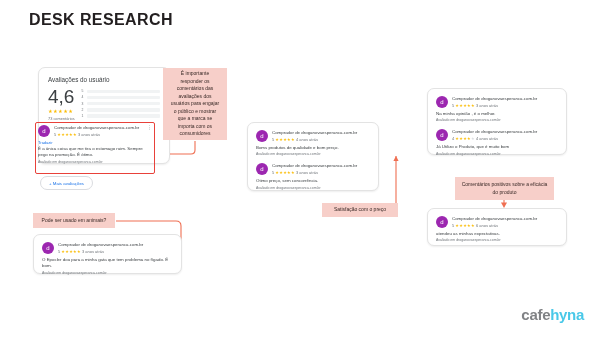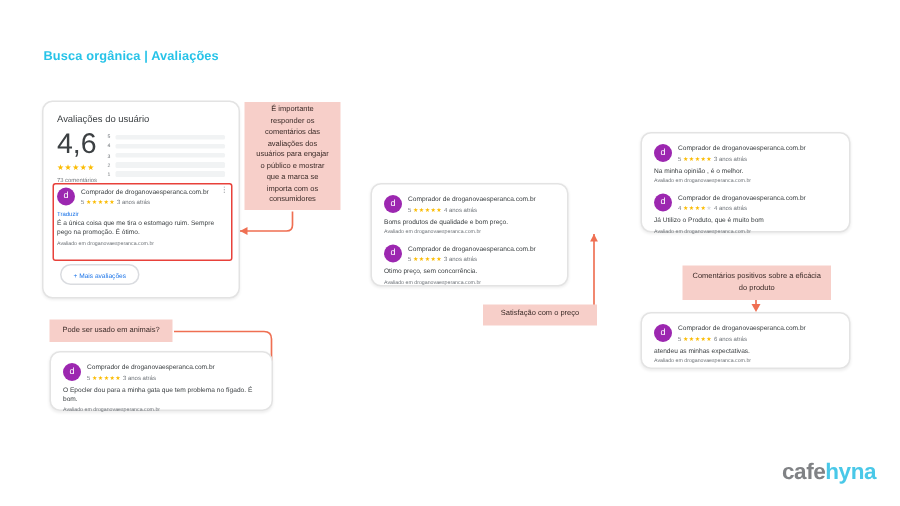--- a/index.html
+++ b/index.html
@@ -22,21 +22,21 @@
     font-size:8.5px; font-weight:bold; color:#27c3e8; letter-spacing:.1px;
   }
 
   
   .card {
     position:absolute; background:#fff; border:1px solid #e3e3e3;
     border-radius:7px; box-shadow:0 1px 2px rgba(0,0,0,.07);
   }
 
   
-  #ratings-card { left:28px; top:67px; width:132px; height:132px; padding:8px 9px; }
+  #ratings-card { left:38px; top:67px; width:132px; height:97px; padding:8px 9px; }
   .rt-head { font-size:6.3px; color:#3c4043; margin-bottom:5px; }
   .rt-body { display:flex; align-items:flex-start; gap:7px; }
   .rt-score { font-size:19px; color:#3c4043; line-height:.95; font-weight:400;}
   .rt-stars { font-size:5.2px; color:#fbbc04; letter-spacing:.4px; margin-top:2px;}
   .rt-count { font-size:3.9px; color:#70757a; margin-top:2px; }
   .rt-bars { flex:1; padding-top:1px; }
   .rt-row { display:flex; align-items:center; gap:2px; height:4.6px; margin-bottom:1.6px; }
   .rt-idx { font-size:3.4px; color:#70757a; width:3px; }
   .rt-track { flex:1; height:3.4px; background:#f1f3f4; border-radius:1px; overflow:hidden; }
   .rt-fill { height:100%; background:#fbbc04; border-radius:1px; }
@@ -103,21 +103,21 @@
     font-size:15px; font-weight:bold; letter-spacing:-.3px;text-align:right;
   }
   .logo .a { color:#808285; }
   .logo .b { color:#49c8e8; }
 </style>
 </head>
 <body>
 
 <div class="page">
 
-  <div class="subtitle">Busca orgânica | Avaliações</div>
+  <div class="title">DESK RESEARCH</div>
 
   <svg id="links" viewBox="0 0 600 337">
     <g fill="none" stroke="#ef6f52" stroke-width="1.1">
       <path d="M195,141 L195,150 Q195,154 191,154 L160,154"></path>
       <path d="M360,210 L392,210 Q396,210 396,206 L396,156"></path>
       <path d="M116,221 L176,221 Q181,221 181,226 L181,251 Q181,256 176,256 L163,256"></path>
       <path d="M504,200 L504,206"></path>
     </g>
     <g fill="#ef6f52">
       <path d="M160,154 l5,-2.6 0,5.2 z"></path>

